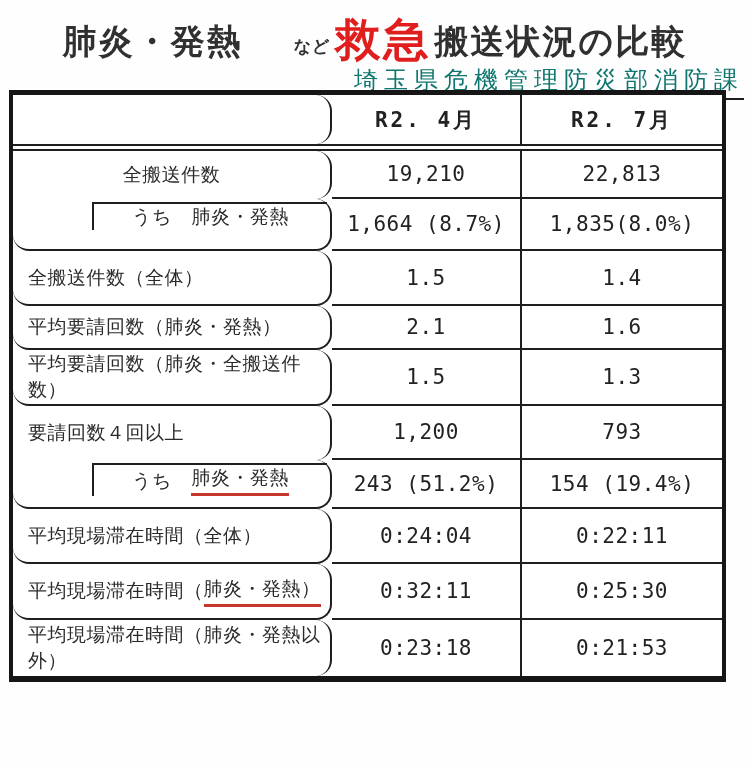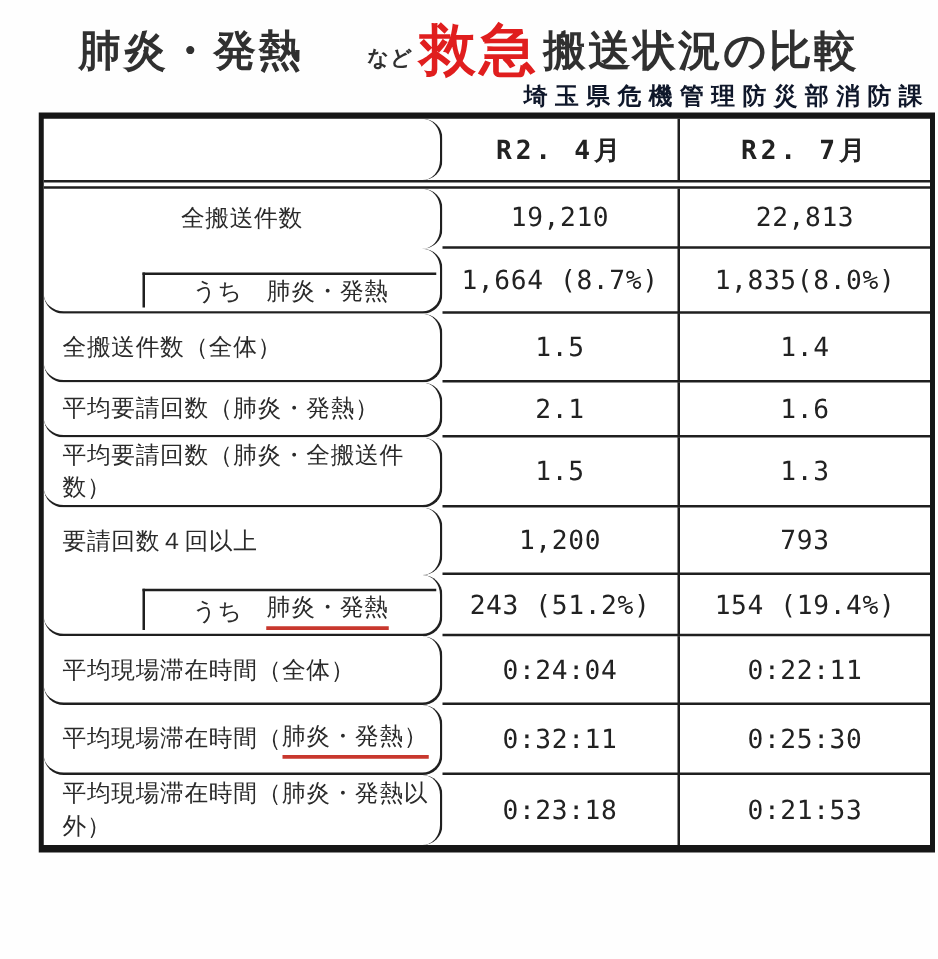--- a/index.html
+++ b/index.html
@@ -23,27 +23,27 @@
     padding:0 2px 4px 3px;letter-spacing:1px;margin-left:48px;
   }
   .title-accent{
     font-size:45px;font-weight:900;line-height:1;letter-spacing:3px;
     padding:0 3px;
   }
   .subtitle-wrap{
     width:100%;text-align:right;padding-right:6px;margin-top:2px;
   }
   .subtitle{
-    display:inline-block;font-size:19px;font-weight:700;letter-spacing:6px;
-    color:#0f172a;border-bottom:2px solid #1d1d1d;padding-bottom:2px;
+    display:inline-block;font-size:24px;font-weight:400;letter-spacing:6px;
+    color:#0f766e;border-bottom:2px solid #1d1d1d;padding-bottom:2px;
   }
 
   
   .table{
-    position:absolute;left:31px;top:90px;width:717px;
+    position:absolute;left:9px;top:90px;width:717px;
     border:4px solid #161616;border-top-width:5px;border-bottom-width:6px;
     background:#fff;
   }
   .t-row{display:flex;width:100%;}
   .cell{
     border-bottom:2px solid var(--line);
     display:flex;align-items:center;
   }
   .c-label{width:319px;border-right:2px solid var(--line);padding-left:15px;
     font-size:19px;letter-spacing:0.5px;color:#2a2a2a;border-radius:16px;}
@@ -52,21 +52,21 @@
     font-family:"DejaVu Sans Mono","Liberation Mono",monospace;
     font-size:21px;letter-spacing:0.5px;color:#222;}
   .c-val.last{width:200px;border-right:none;}
   .no-bb{border-bottom:none;}
   .header-row{border-bottom:7px double var(--line);}
   .header-row .cell{border-bottom:none;}
   .header-val{font-size:21px;font-weight:600;letter-spacing:3px;}
   .last-row .cell{border-bottom:none;}
 
   
-  .nest-cell{padding:3px;align-items:flex-end;}
+  .nest-cell{padding:3px;align-items:flex-start;}
   .indent-strip{width:76px;}
   .nest-box{
     flex:1;border-left:2px solid var(--line);border-top:2px solid var(--line);
     display:flex;align-items:center;justify-content:center;
     font-size:19px;letter-spacing:0.5px;color:#2a2a2a;
   }
   .red-underline{
     border-bottom:3px solid #c8372d;padding-bottom:2px;
   }
 </style>

